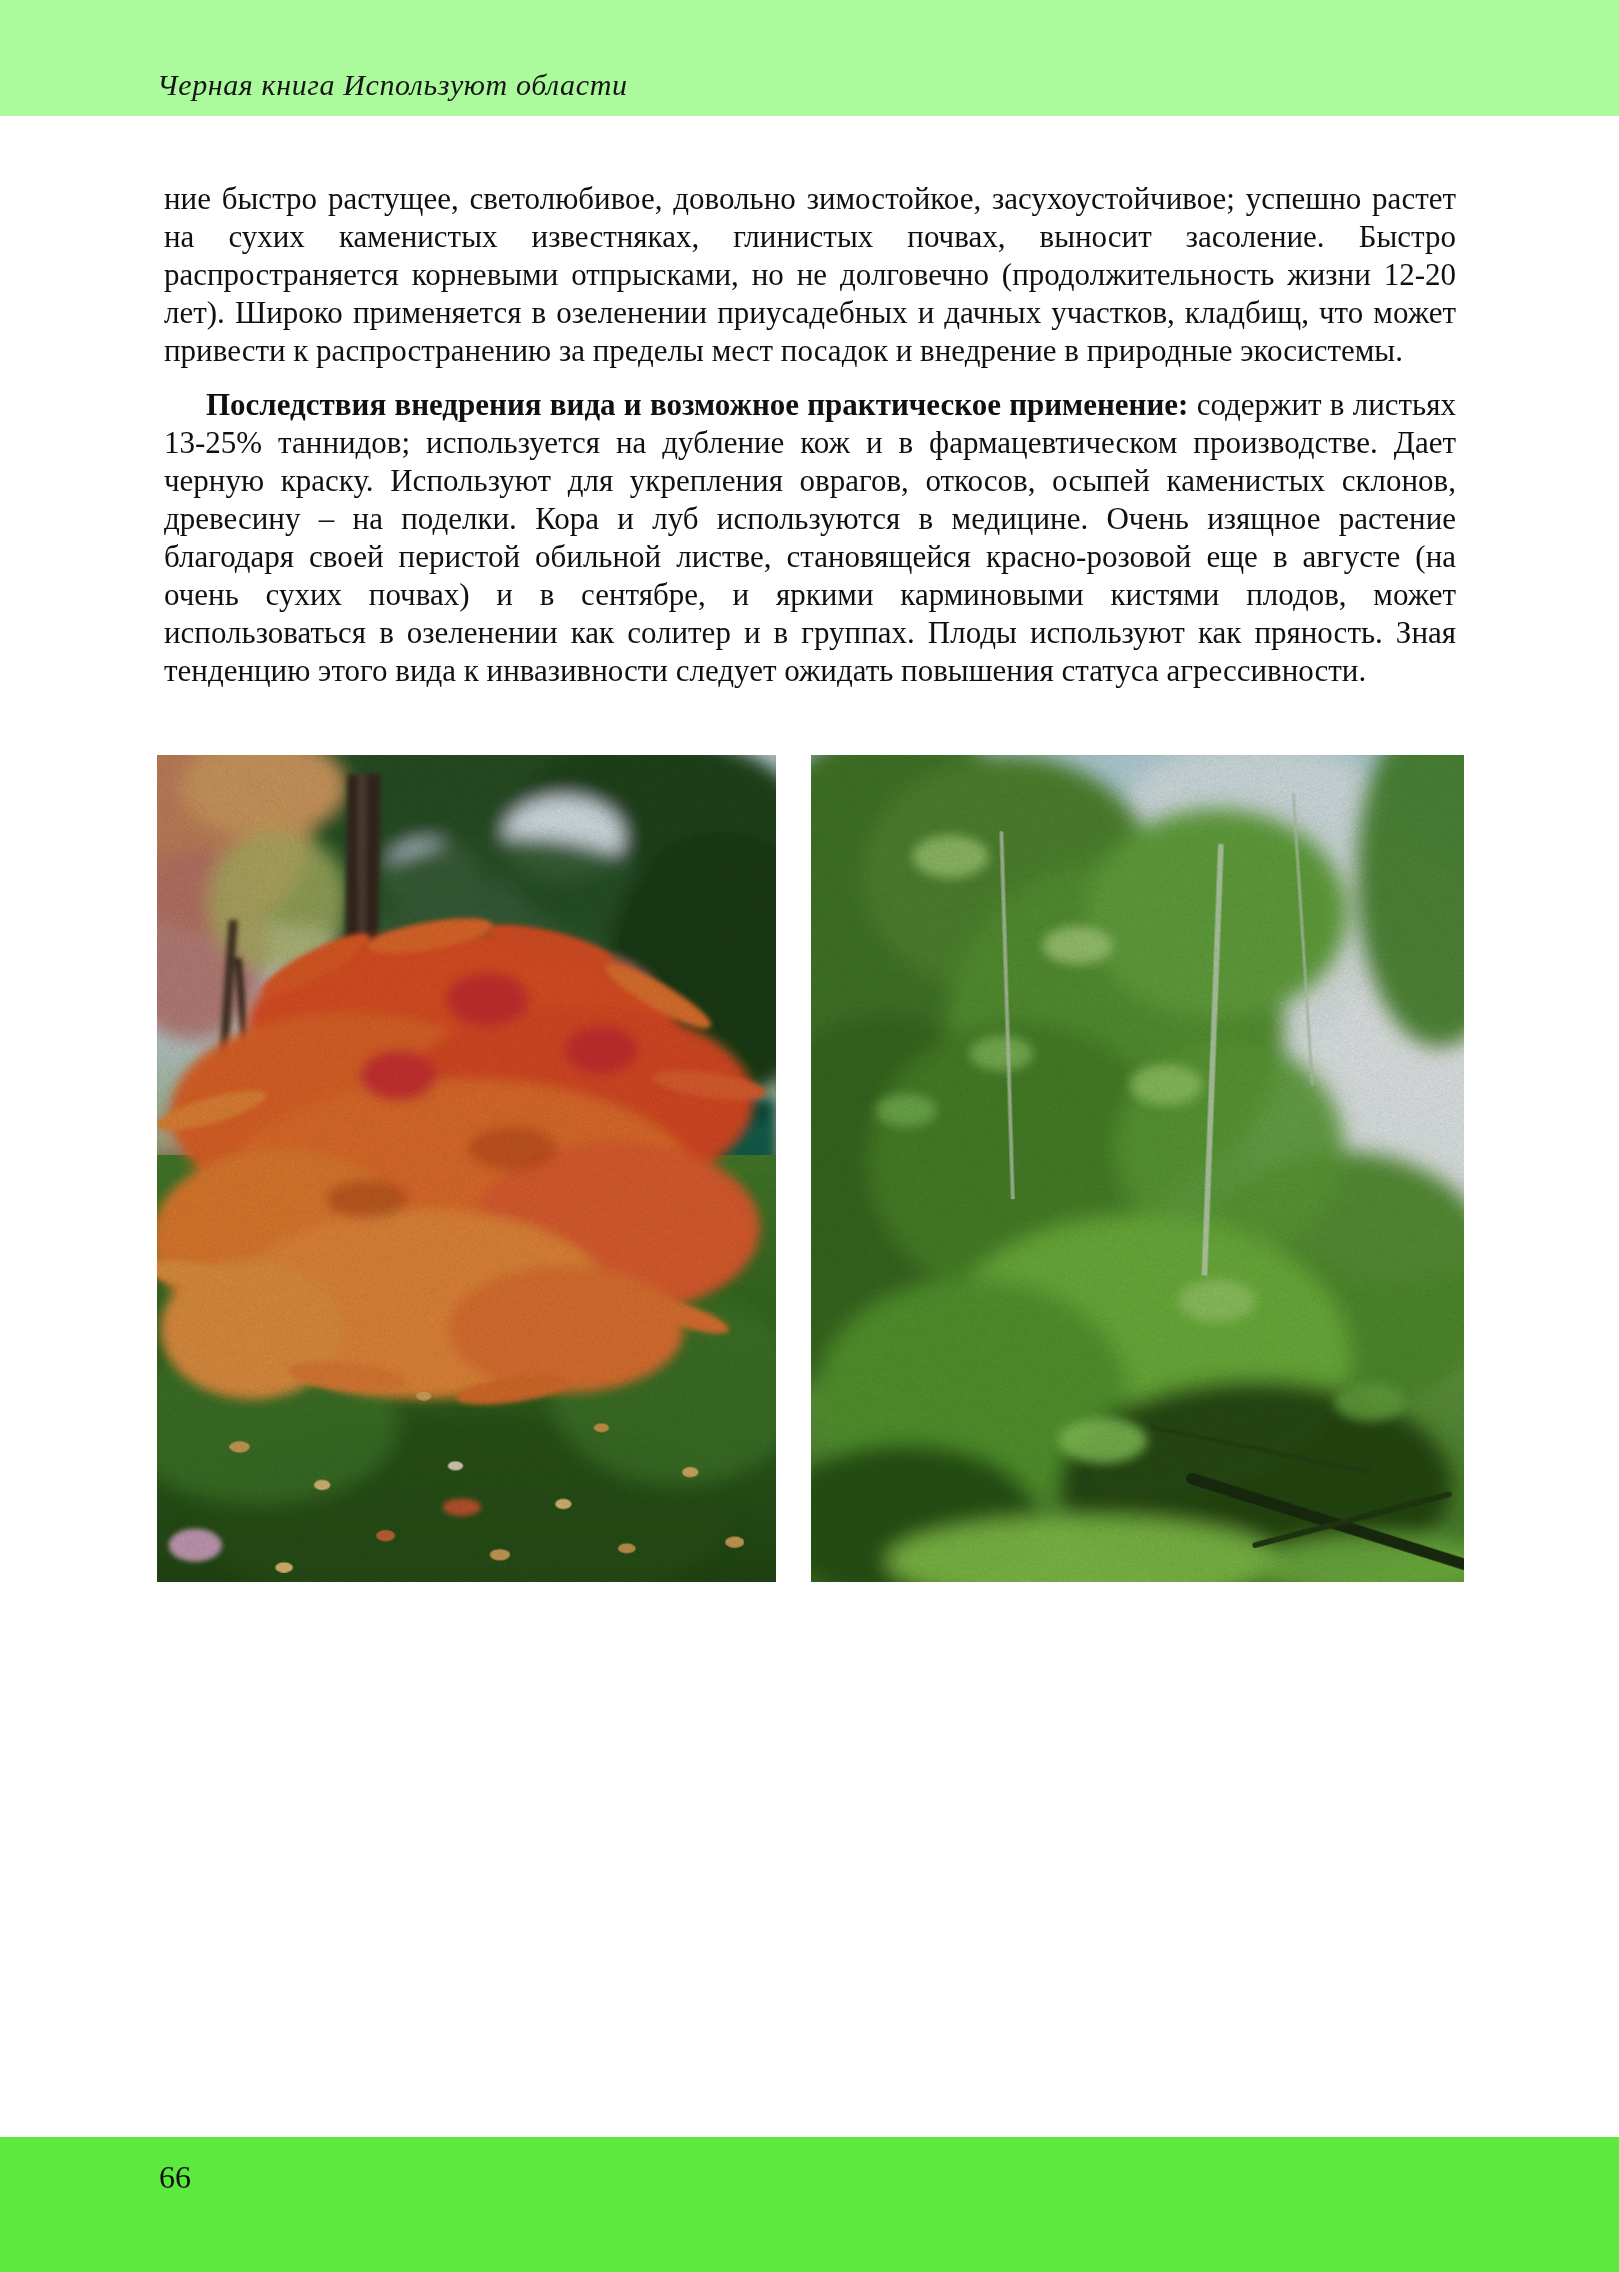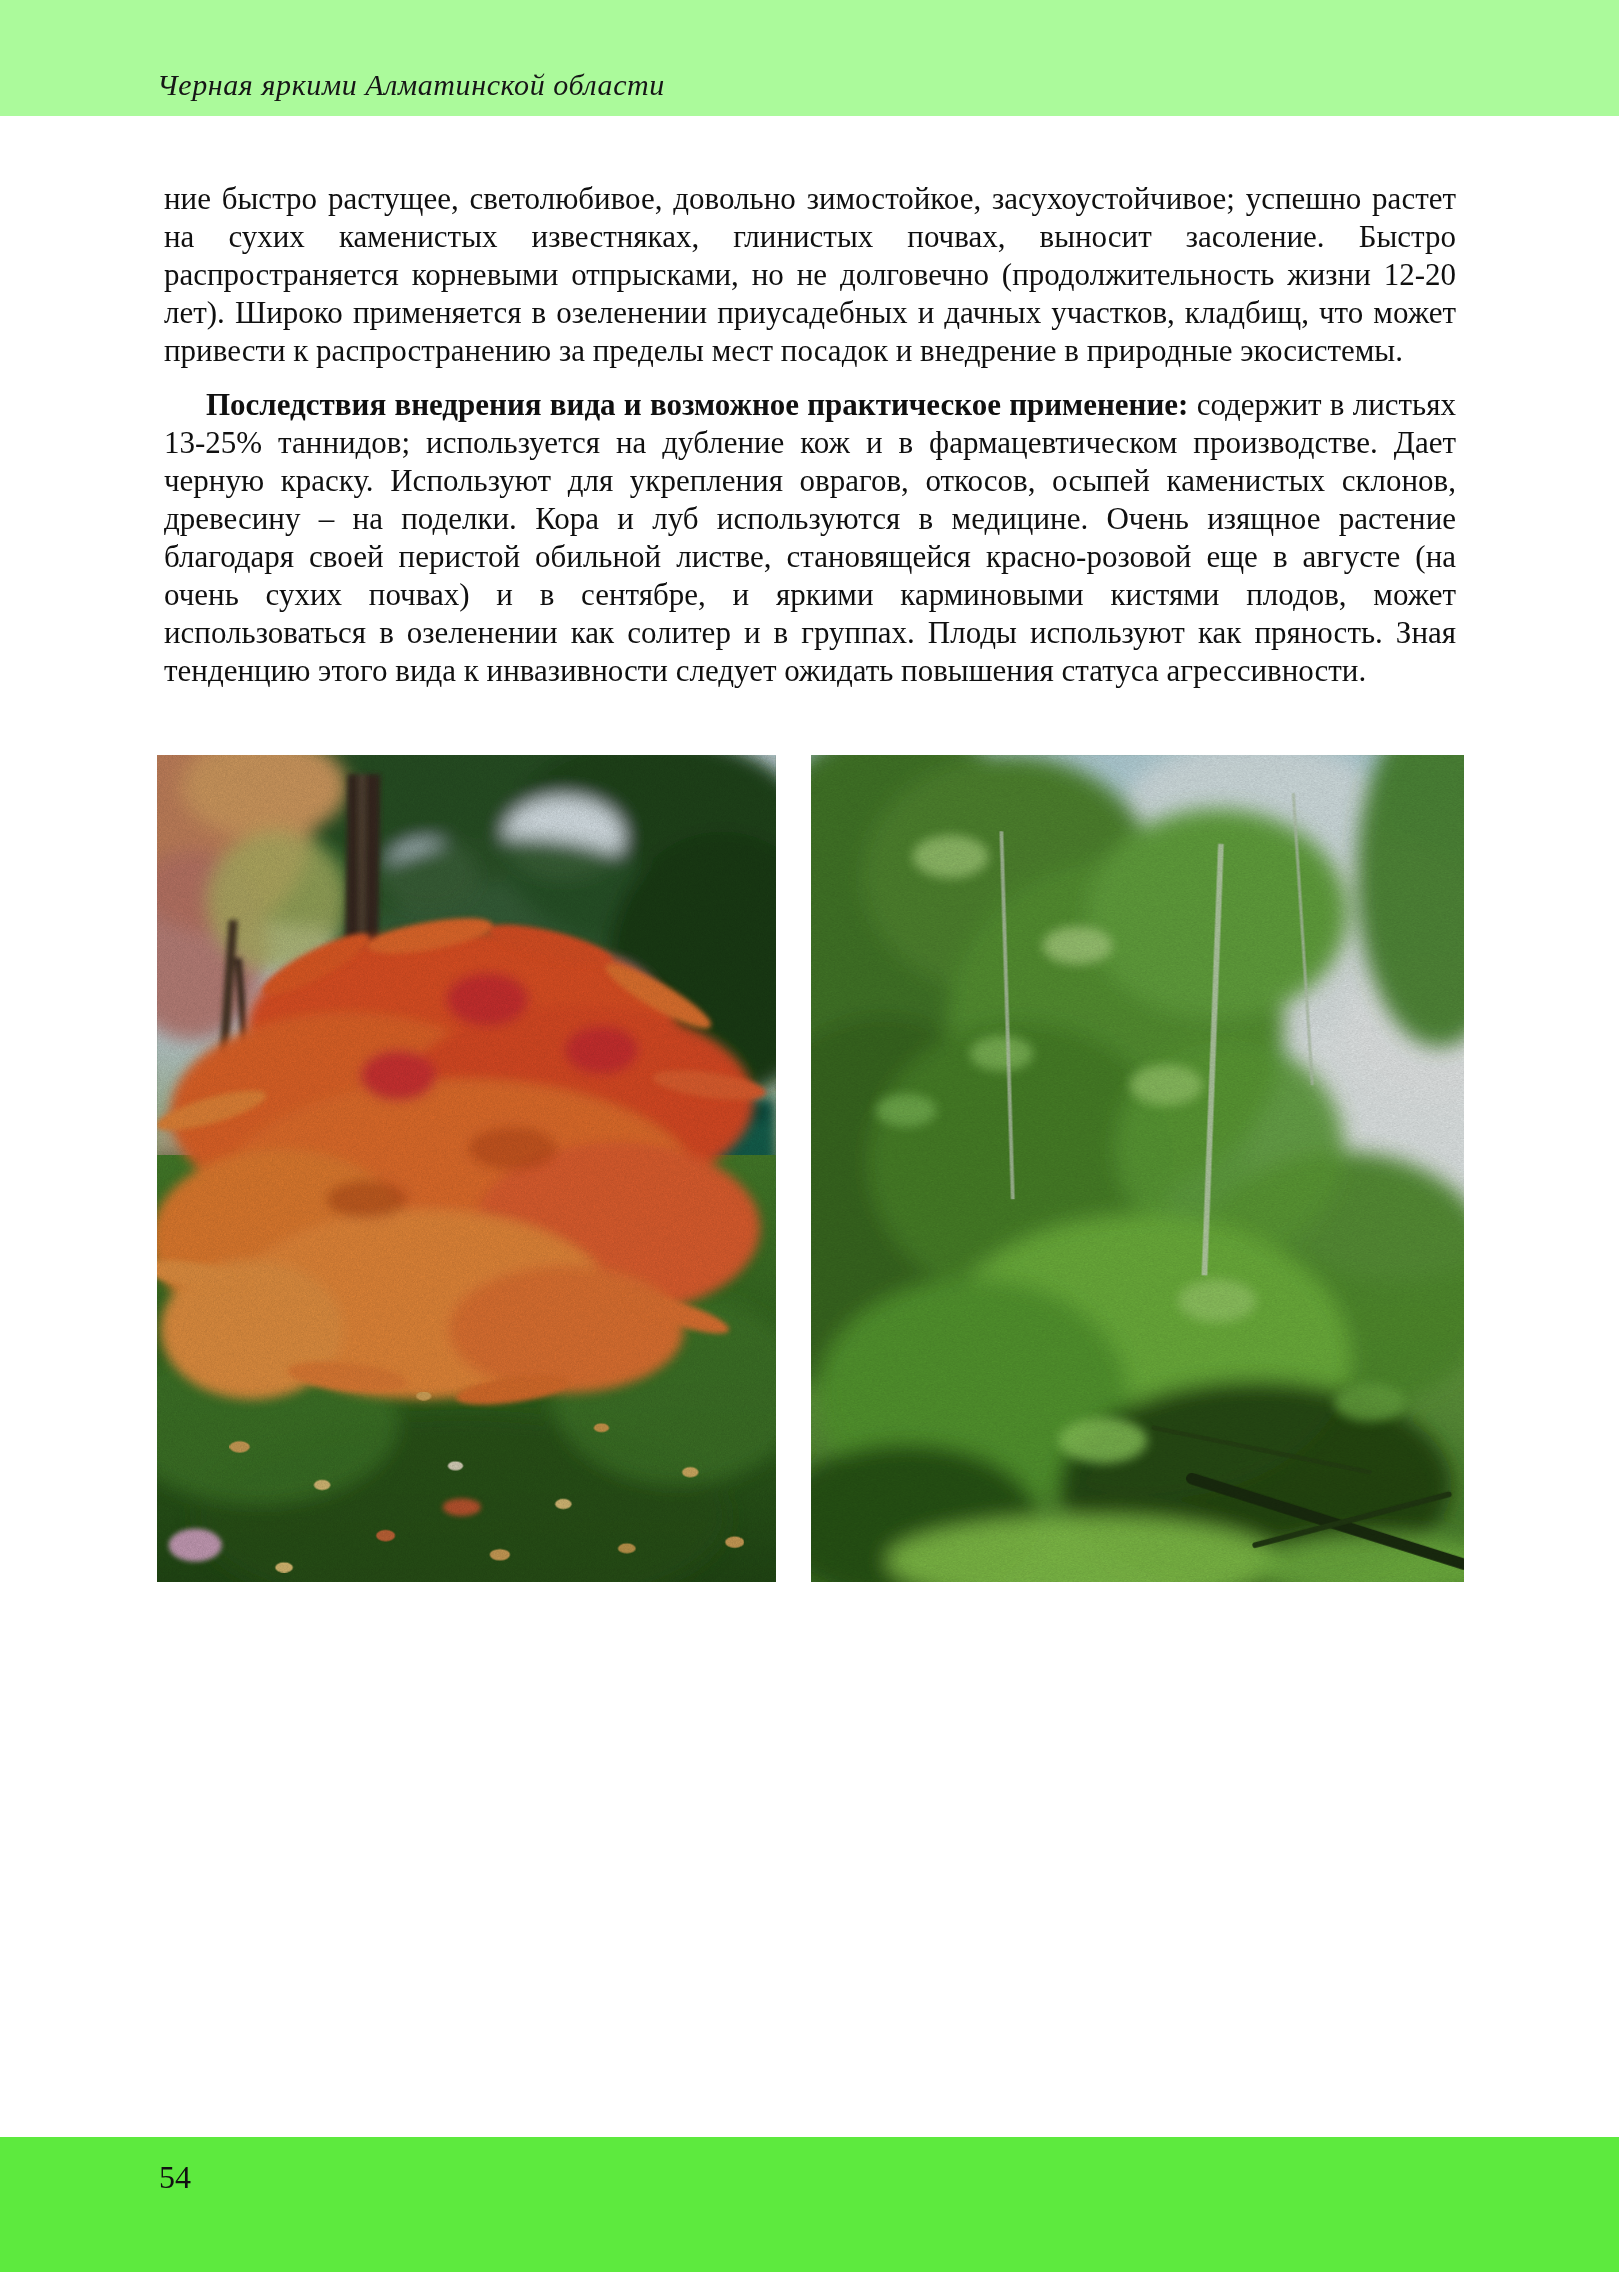--- a/index.html
+++ b/index.html
@@ -47,21 +47,21 @@
     position:absolute;left:159px;top:2159px;
     font-size:32px;line-height:36px;color:#111111;
   }
 </style>
 </head>
 <body>
 
 <div class="page">
 
   <div class="header-band">
-    <div class="header-title">Черная яркими Алматинской области</div>
+    <div class="header-title">Черная книга Используют области</div>
   </div>
 
   <div class="body-text">
     <p>ние быстро растущее, светолюбивое, довольно зимостойкое, засухоустойчивое; успешно растет на сухих каменистых известняках, глинистых почвах, выносит засоление. Быстро распространяется корневыми отпрысками, но не долговечно (продолжительность жизни 12-20 лет). Широко применяется в озеленении приусадебных и дачных участков, кладбищ, что может привести к распространению за пределы мест посадок и внедрение в природные экосистемы.</p>
     <p class="indented"><b>Последствия внедрения вида и возможное практическое применение:</b><span> содержит в листьях 13-25% таннидов; используется на дубление кож и в фармацевтическом производстве. Дает черную краску. Используют для укрепления оврагов, откосов, осыпей каменистых склонов, древесину – на поделки. Кора и луб используются в медицине. Очень изящное растение благодаря своей перистой обильной листве, становящейся красно-розовой еще в августе (на очень сухих почвах) и в сентябре, и яркими карминовыми кистями плодов, может использоваться в озеленении как солитер и в группах. Плоды используют как пряность. Зная тенденцию этого вида к инвазивности следует ожидать повышения статуса агрессивности.</span></p>
   </div>
 
   <figure class="photo photo-left" style="margin:0">
     <svg width="619" height="827" viewBox="0 0 975 1303" xmlns="http://www.w3.org/2000/svg">
       <defs>
@@ -257,16 +257,16 @@
         <line x1="600" y1="1140" x2="1029" y2="1275" stroke="#1c2f10" stroke-width="18"></line>
         <line x1="700" y1="1245" x2="1005" y2="1165" stroke="#243d14" stroke-width="9"></line>
         <line x1="540" y1="1060" x2="880" y2="1130" stroke="#2a4517" stroke-width="7" opacity="0.8"></line>
       </g>
 
       <rect x="0" y="0" width="1029" height="1303" filter="url(#rgrain)" opacity="0.22"></rect>
     </svg>
   </figure>
 
   <div class="footer-band"></div>
-  <div class="page-number">54</div>
+  <div class="page-number">66</div>
 
 </div>
 
 
 </body></html>

